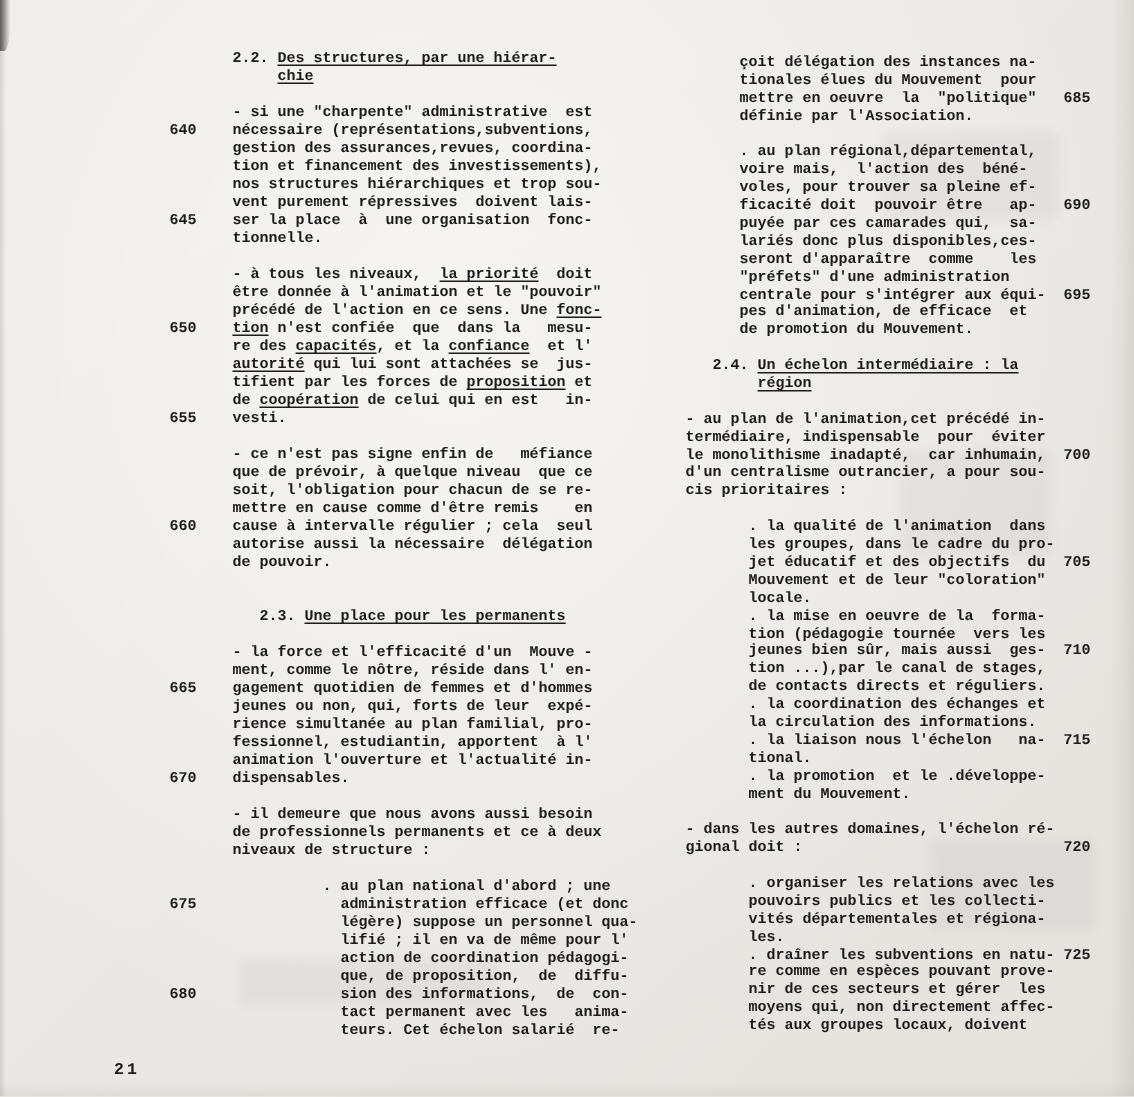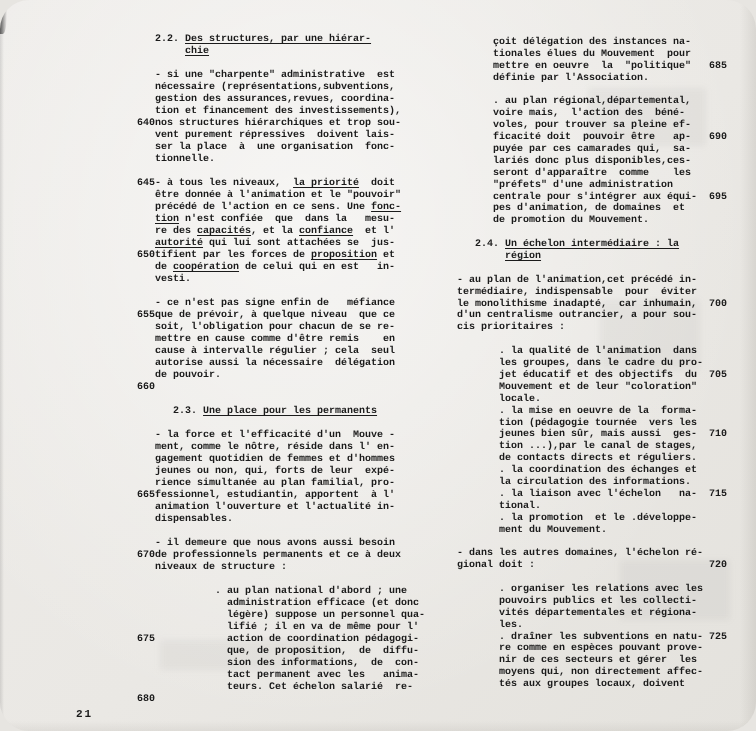--- a/index.html
+++ b/index.html
@@ -43,34 +43,34 @@
     position:absolute;
     font-size:10px;line-height:12px;font-weight:700;
     color:#1b1b1b;
     text-rendering:geometricPrecision;
   }
   .col .row{display:flex;height:12px;align-items:flex-start;}
   .col-right .row{height:11.9px;}
   .col .num{flex:none;white-space:pre;}
   .col .txt{flex:none;white-space:pre;}
   .col-left{left:113px;top:34px;}
-  .col-left .num{width:42px;text-align:right;margin-top:36px;}
+  .col-left .num{width:42px;text-align:left;}
   .col-right{left:457px;top:37px;}
   .col-right .txt{width:252px;}
   .col-right .num{text-align:left;}
   .ul{text-decoration:underline;text-underline-offset:2px;text-decoration-thickness:1px;}
   .pagenum{
     position:absolute;left:76px;top:708px;
     font-size:11px;font-weight:700;letter-spacing:2px;color:#1b1b1b;
   }
 </style>
 </head>
 <body>
 
-<div class="page" style="color: rgb(27, 27, 27); border-radius: 29px;">
+<div class="page" style="color: rgb(27, 27, 27);">
   <div class="smudge-topleft"></div>
   <div class="edge-left"></div>
   <div class="edge-right"></div>
   <div class="edge-bottom"></div>
   <div class="ghost g1"></div>
   <div class="ghost g2"></div>
   <div class="ghost g3"></div>
   <div class="ghost g4"></div>
 
   <div class="col col-left" id="col-left">
@@ -346,21 +346,21 @@
       </div>
       <div class="row">
         <span class="txt">      "préfets" d'une administration</span>
         <span class="num"></span>
       </div>
       <div class="row">
         <span class="txt">      centrale pour s'intégrer aux équi-</span>
         <span class="num">695</span>
       </div>
       <div class="row">
-        <span class="txt">      pes d'animation, de domaines  et</span>
+        <span class="txt">      pes d'animation, de efficace  et</span>
         <span class="num"></span>
       </div>
       <div class="row">
         <span class="txt">      de promotion du Mouvement.</span>
         <span class="num"></span>
       </div>
       <div class="row">
         <span class="txt"></span>
         <span class="num"></span>
       </div>
@@ -442,21 +442,21 @@
       </div>
       <div class="row">
         <span class="txt">       . la coordination des échanges et</span>
         <span class="num"></span>
       </div>
       <div class="row">
         <span class="txt">       la circulation des informations.</span>
         <span class="num"></span>
       </div>
       <div class="row">
-        <span class="txt">       . la liaison avec l'échelon   na-</span>
+        <span class="txt">       . la liaison nous l'échelon   na-</span>
         <span class="num">715</span>
       </div>
       <div class="row">
         <span class="txt">       tional.</span>
         <span class="num"></span>
       </div>
       <div class="row">
         <span class="txt">       . la promotion  et le .développe-</span>
         <span class="num"></span>
       </div>

